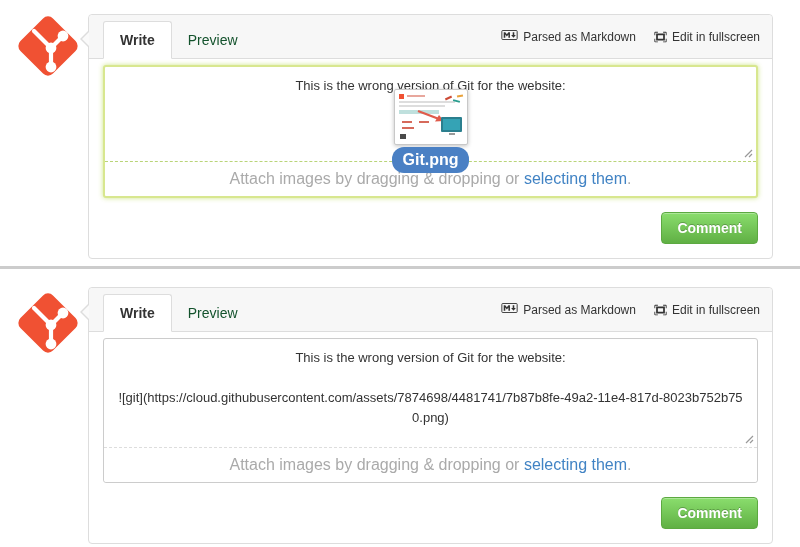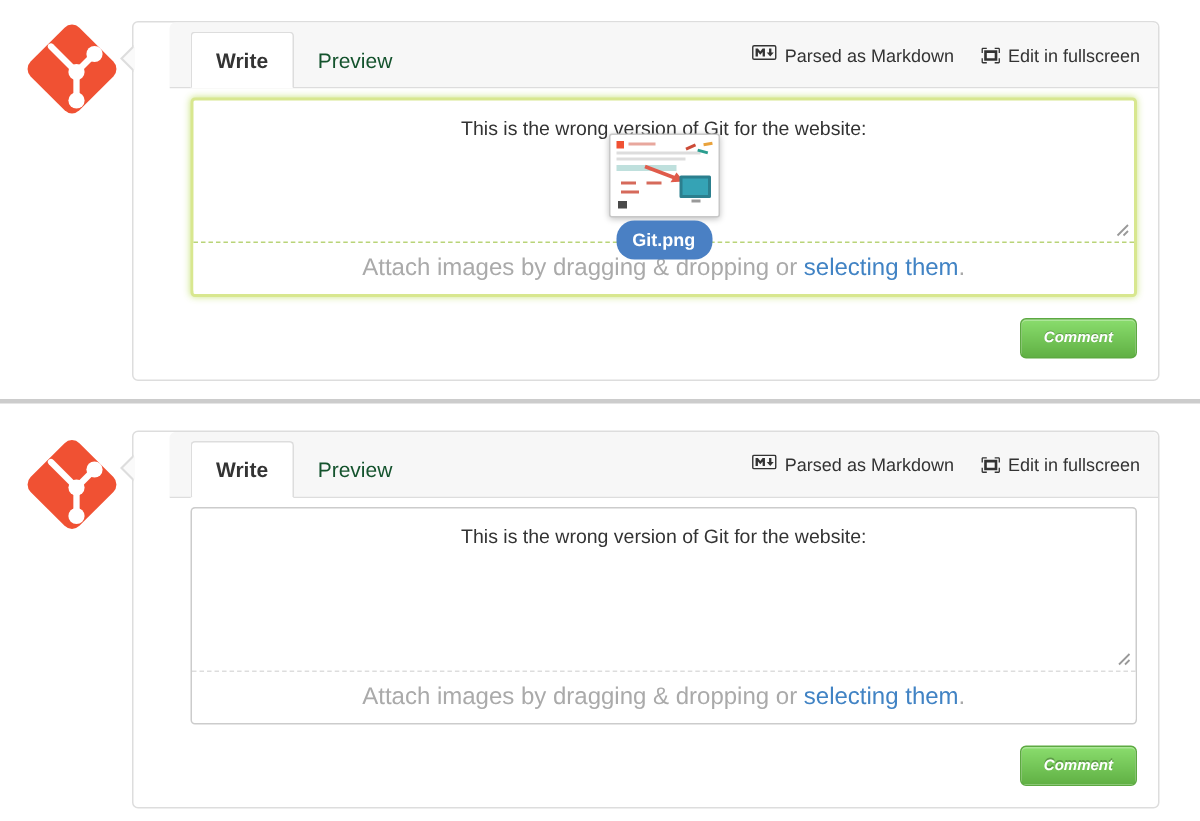--- a/index.html
+++ b/index.html
@@ -18,21 +18,21 @@
 
   
   .avatar{position:absolute;left:16px;top:14px;width:64px;height:64px;}
   .section-2 .avatar{top:22px;}
   .avatar .diamond{position:absolute;left:9px;top:9px;width:46px;height:46px;
       background:var(--color-brand,#f05133);transform:rotate(45deg);border-radius:7px;}
   .avatar svg{position:absolute;left:0;top:0;}
 
   
   .card{position:absolute;left:88px;top:14px;width:685px;background:#fff;
-        border:1px solid #ddd;border-radius:4px;padding-left:24px;}
+        border:1px solid #ddd;border-radius:4px;}
   .section-2 .card{top:18px;}
   .caret{position:absolute;top:15px;left:-9px;width:0;height:0;border-style:solid;
          border-width:9px 9px 9px 0;border-color:transparent #ddd transparent transparent;}
   .caret::after{content:"";position:absolute;top:-8px;left:2px;border-style:solid;
          border-width:8px 8px 8px 0;border-color:transparent #fafafa transparent transparent;}
 
   .card-header{position:relative;height:44px;background:#f7f7f7;border-bottom:1px solid #ddd;
         border-radius:4px 4px 0 0;display:flex;align-items:flex-end;padding:0 10px;}
   .tab{padding:10px 16px;font-size:14px;color:#14532d;cursor:pointer;}
   .tab-active{background:#fff;border:1px solid #ddd;border-bottom:1px solid #fff;
@@ -62,29 +62,29 @@
   .attach-footer a{color:var(--color-link,#4183c4);text-decoration:none;cursor:pointer;}
 
   .resize-handle{position:absolute;right:3px;bottom:2px;cursor:nwse-resize;}
 
   
   .thumb{position:absolute;left:50%;top:22px;transform:translateX(-50%);width:74px;height:56px;
         background:#fff;border:1px solid #c8c8c8;border-radius:2px;
         box-shadow:0 1px 4px rgba(0,0,0,.25);padding:3px;}
   .thumb .t{position:absolute;}
   .badge{position:absolute;left:50%;transform:translateX(-50%);bottom:-12px;z-index:3;
-        background:var(--color-badge,#4a80c4);color:#fff;font-weight:bold;font-size:12px;
+        background:var(--color-badge,#4a80c4);color:#fff;font-weight:bold;font-size:16px;
         padding:3px 11px;border-radius:12px;}
 
   
   .button-row{display:flex;justify-content:flex-end;padding:14px 14px 14px;}
   .btn-comment{background:linear-gradient(var(--color-btn_top,#8add6d),var(--color-btn_bottom,#60b044));
         border:1px solid var(--color-btn_border,#5ca941);border-radius:4px;color:#fff;
-        font-weight:bold;font-size:10px;font-family:inherit;padding:7px 15px;cursor:pointer;
-        text-shadow:0 -1px 0 rgba(0,0,0,.25);box-shadow:inset 0 1px 0 rgba(255,255,255,.3);font-style:italic;}
+        font-weight:bold;font-size:14px;font-family:inherit;padding:7px 15px;cursor:pointer;
+        text-shadow:0 -1px 0 rgba(0,0,0,.25);box-shadow:inset 0 1px 0 rgba(255,255,255,.3);}
 </style>
 </head>
 <body>
 
 <div class="section section-1">
   <div class="avatar">
     <div class="diamond"></div>
     <svg width="64" height="64" viewBox="0 0 64 64">
       <g stroke="#fff" stroke-width="4.2" fill="none" stroke-linecap="round">
         <line x1="18" y1="17" x2="35" y2="34"></line>
@@ -207,20 +207,21 @@
           <span>Edit in fullscreen</span>
         </div>
       </div>
     </div>
 
     <div class="card-body">
       <div class="upload-wrap normal">
         <div class="textzone">
           <div>This is the wrong version of Git for the website:</div>
           <div class="blank-line"></div>
+          <div class="md-line">![git](https://cloud.githubusercontent.com/assets/7874698/4481741/7b87b8fe-49a2-11e4-817d-8023b752b750.png)</div>
           <svg class="resize-handle" width="11" height="11" viewBox="0 0 11 11">
             <path d="M10 2 L3 9 M10 6 L7 9" stroke="#999" stroke-width="1.2" fill="none"></path>
           </svg>
         </div>
         <div class="sep"></div>
         <div class="attach-footer">
           <span>Attach images by dragging &amp; dropping or </span><a>selecting them</a><span>.</span>
         </div>
       </div>
     </div>

